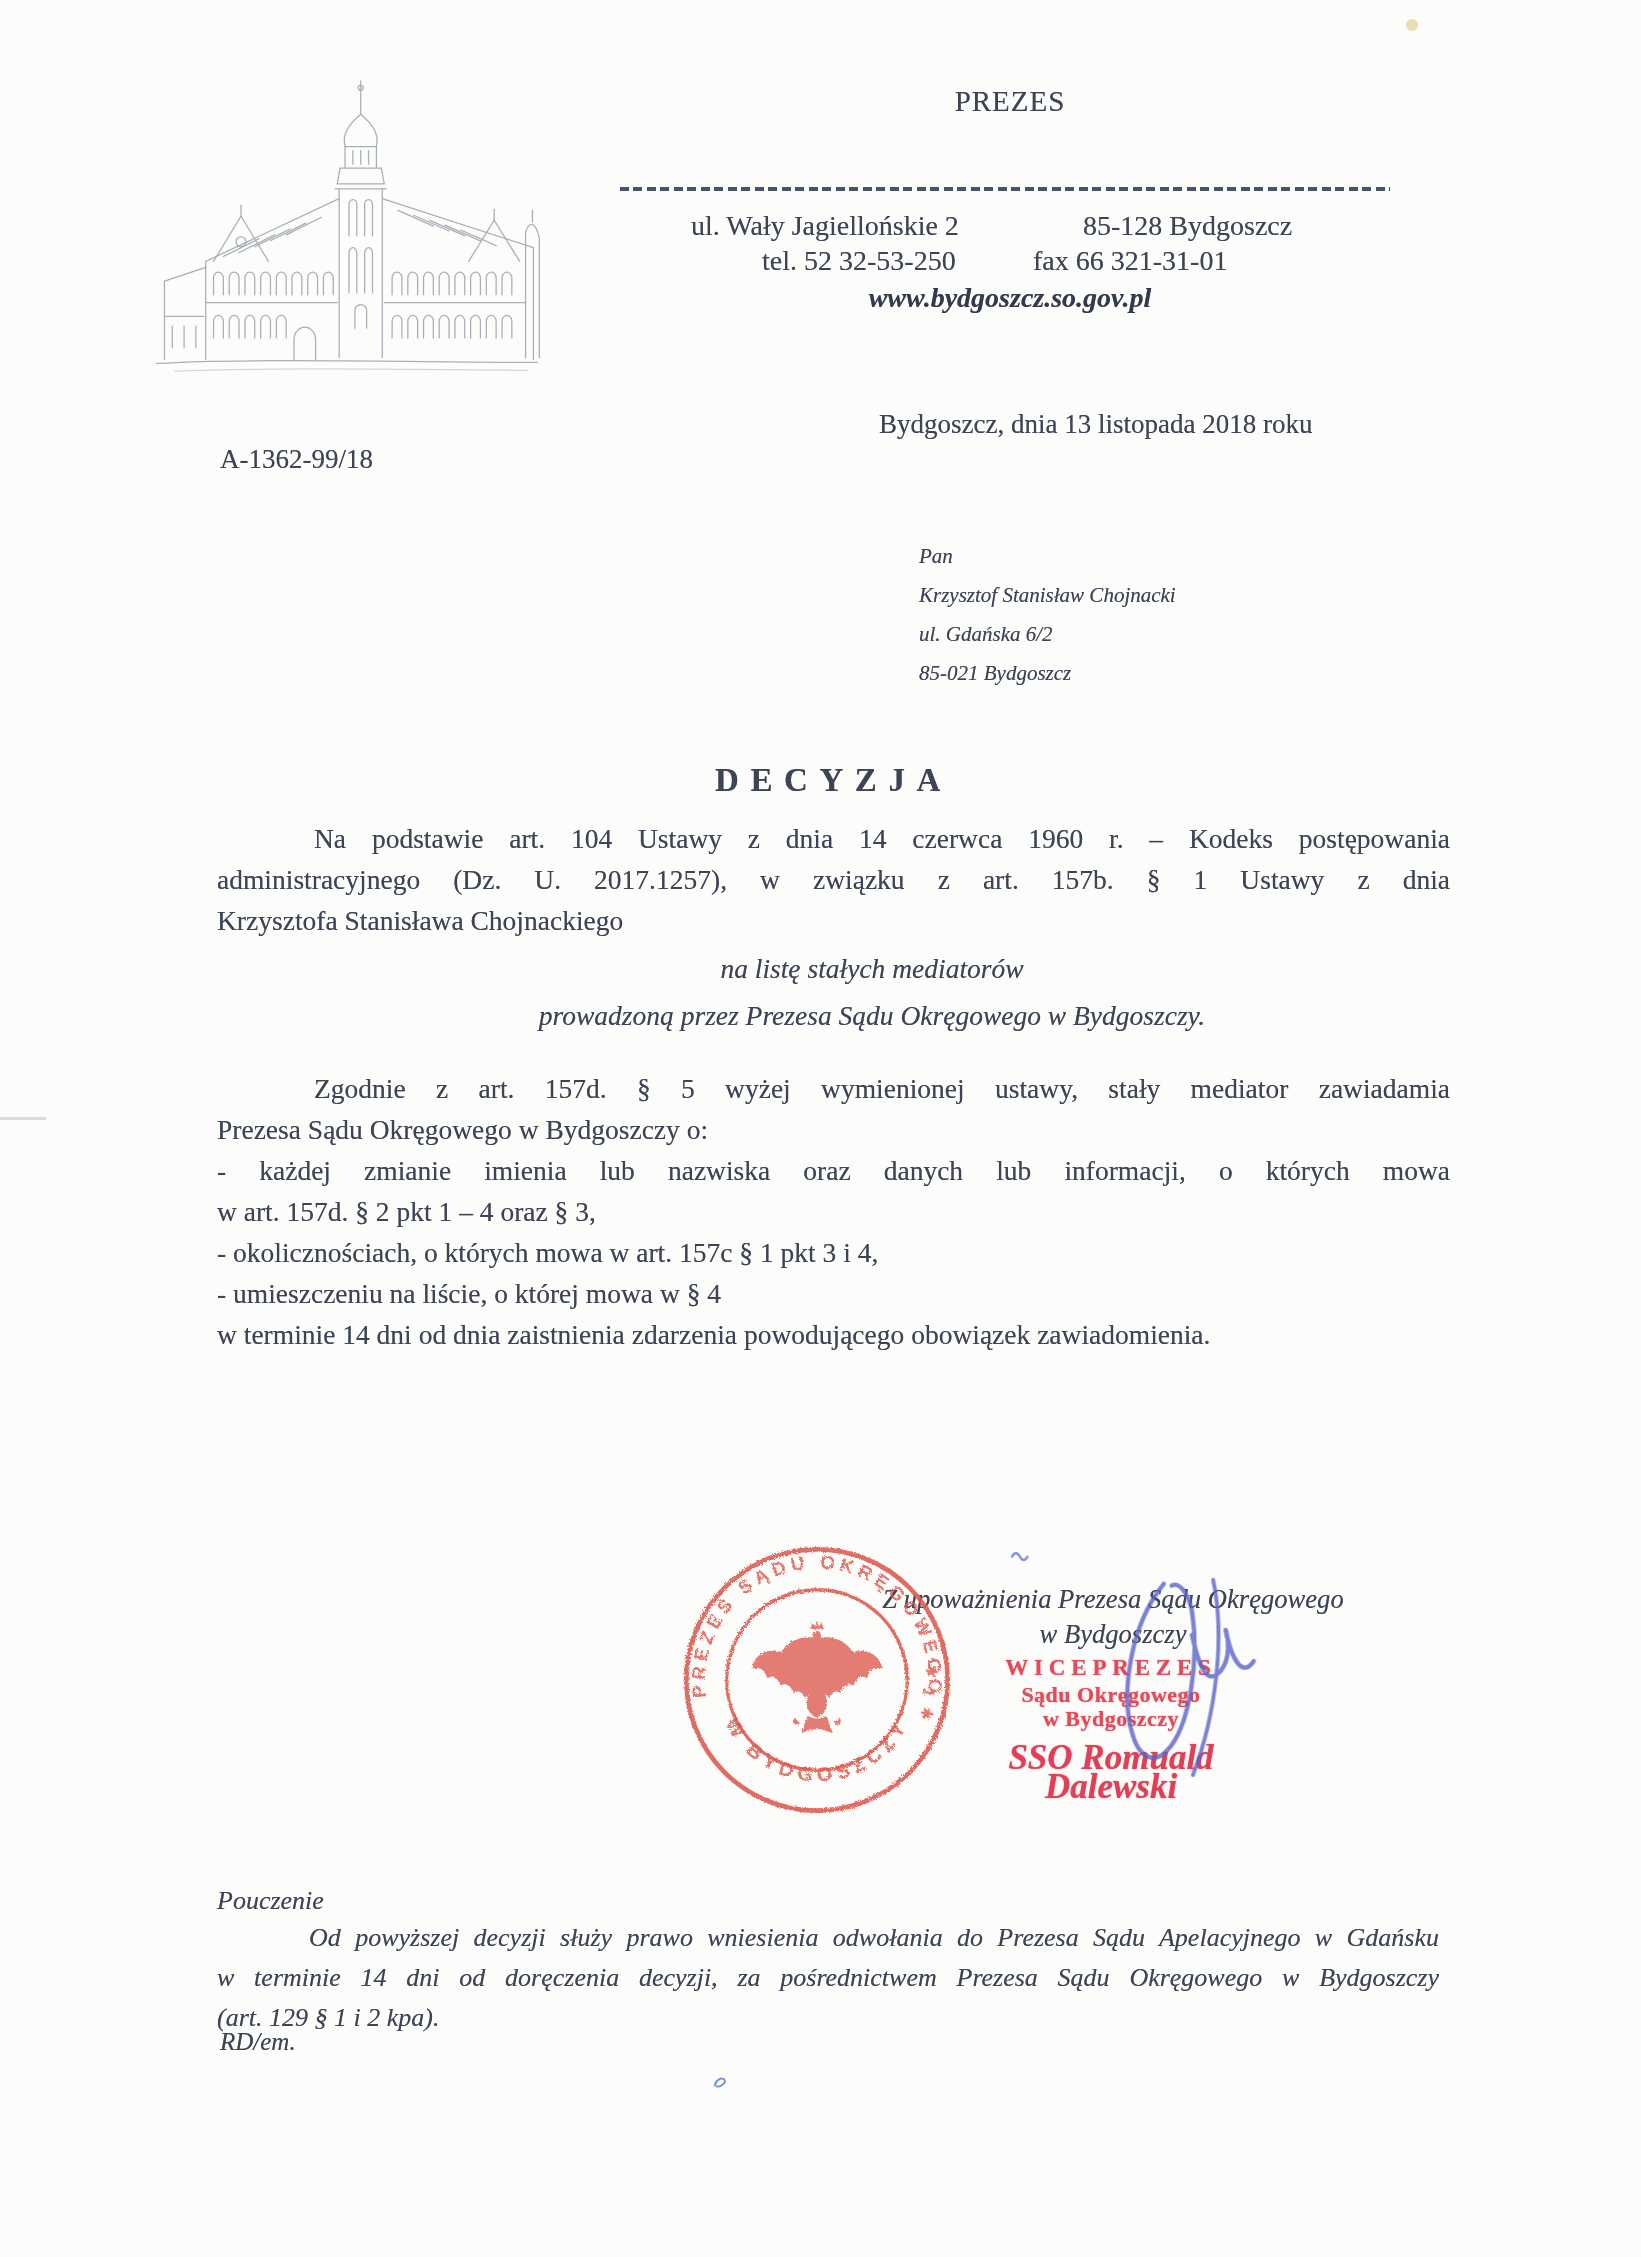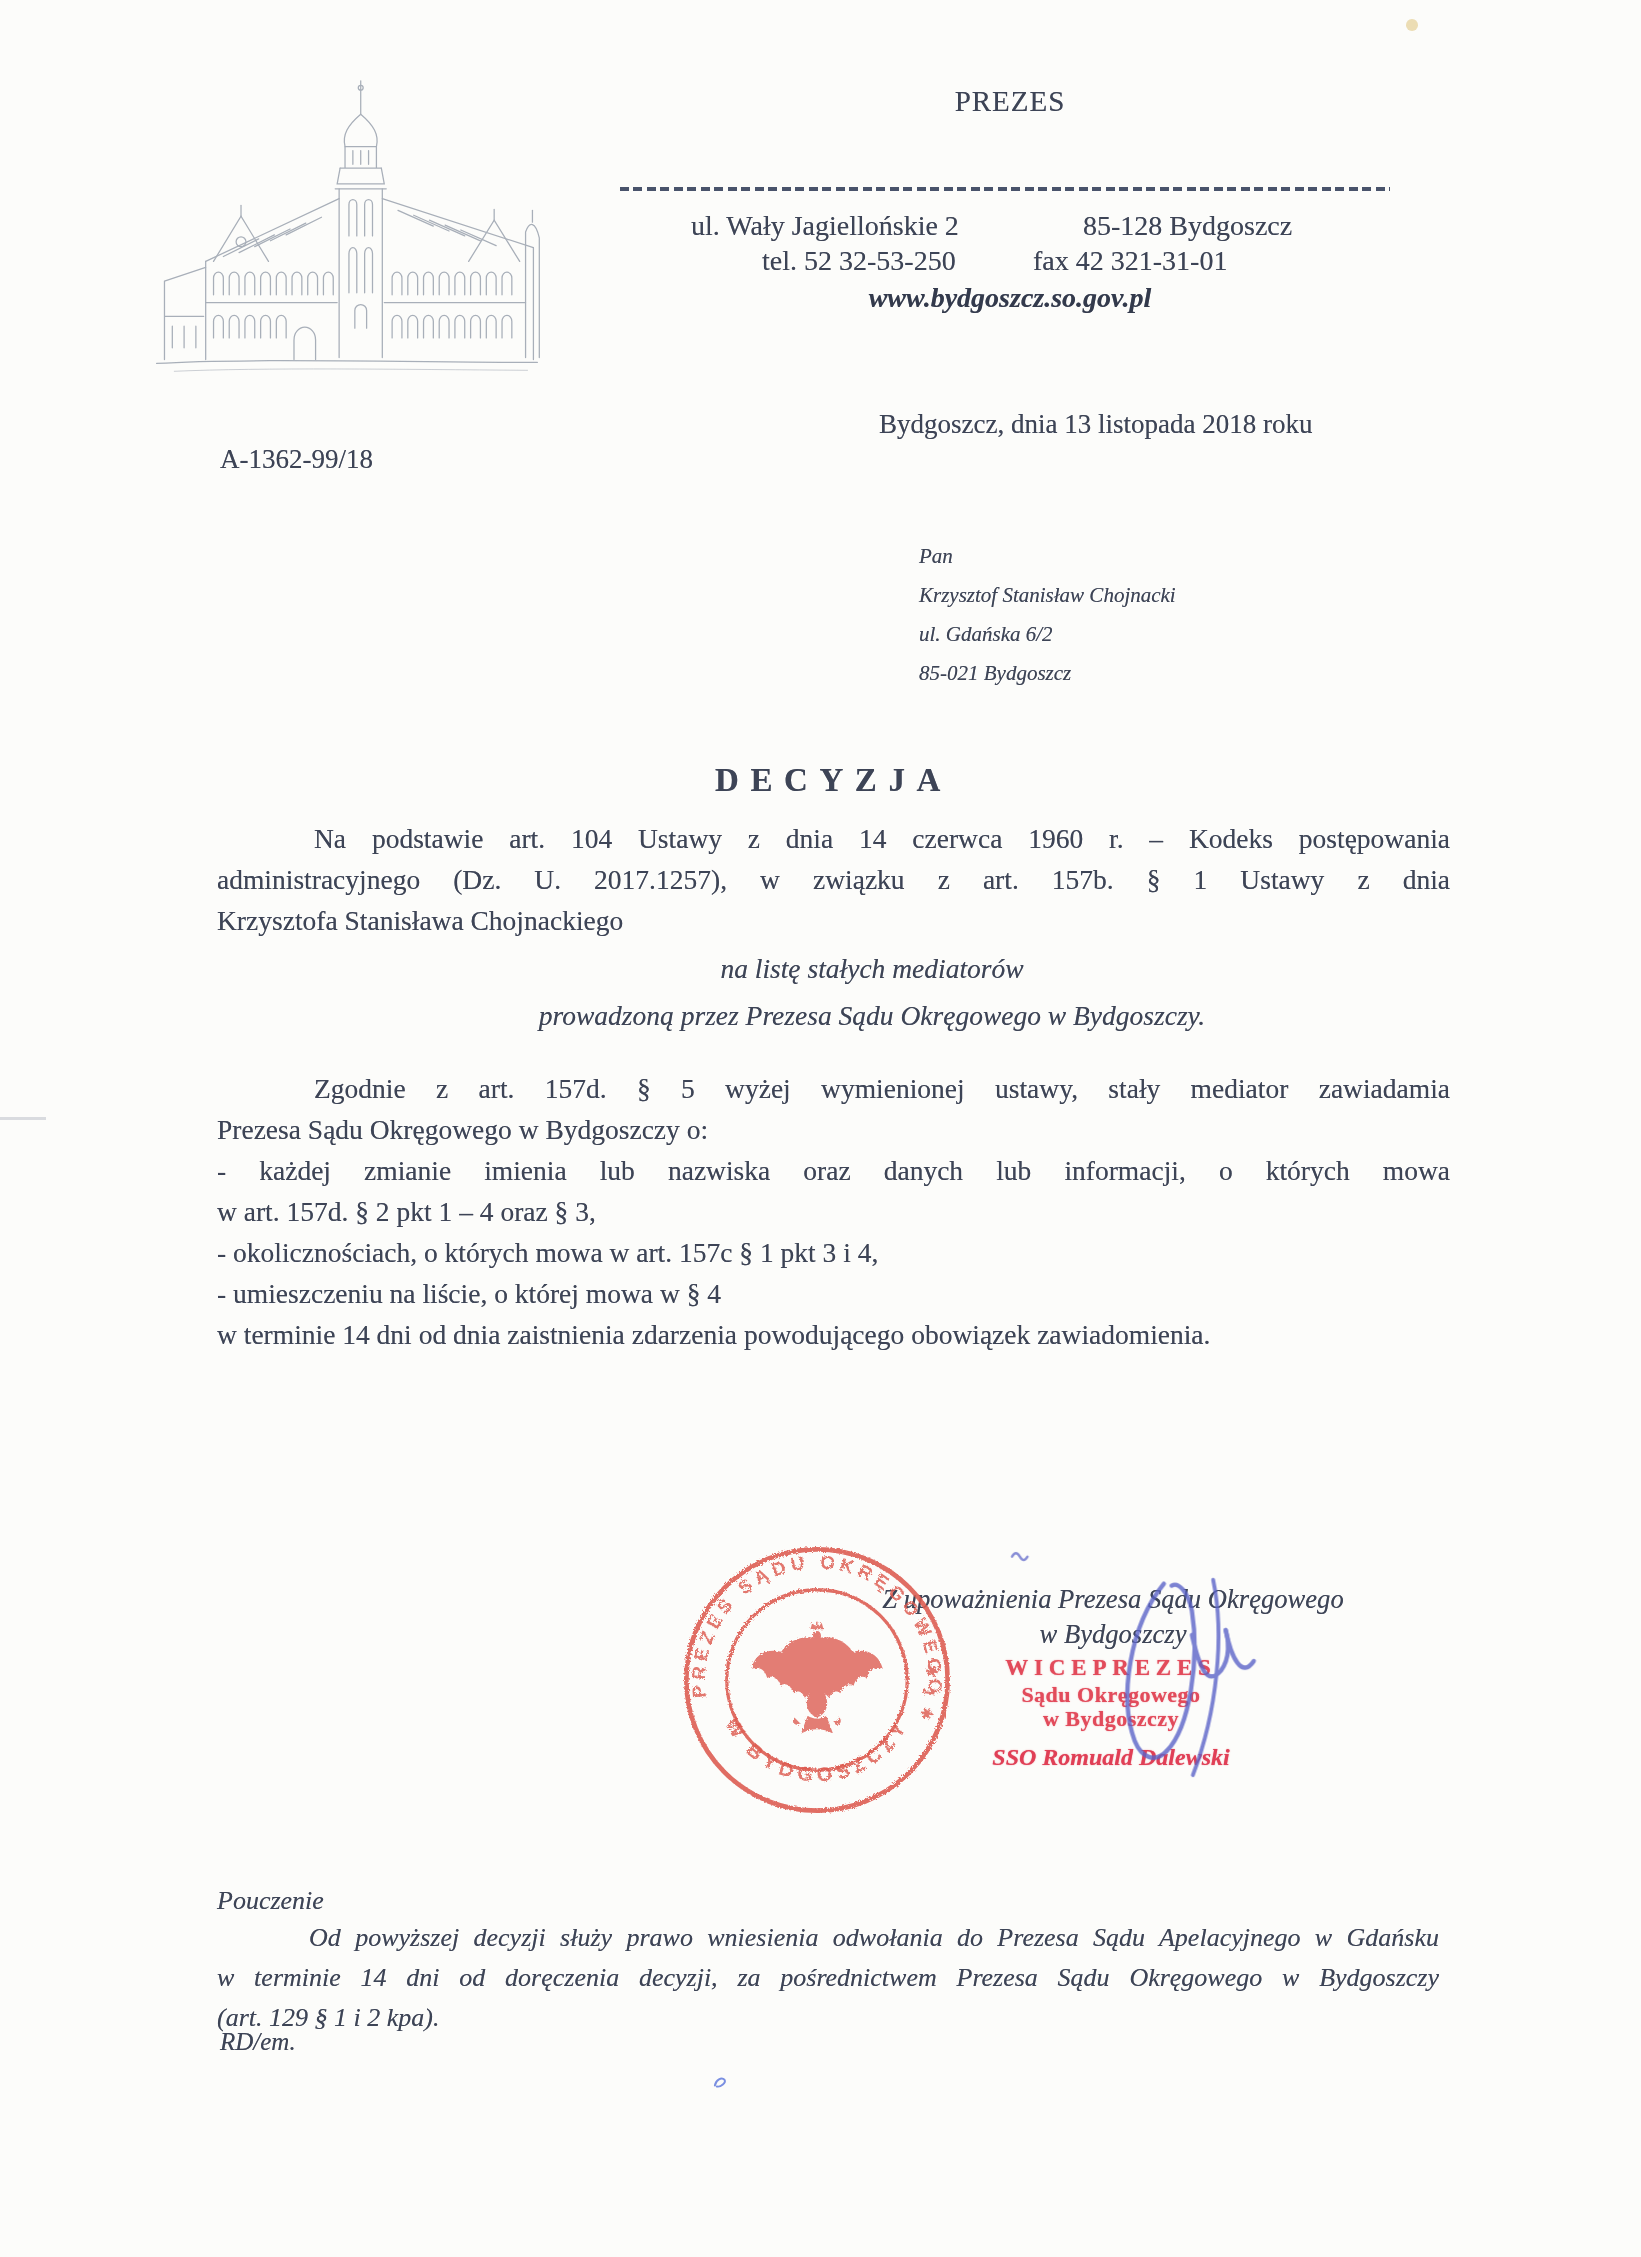--- a/index.html
+++ b/index.html
@@ -40,21 +40,21 @@
   .note-h{line-height:35px;}
   .nl{line-height:40px;}
   .nind{text-indent:92px;}
   
   .auth{left:869px;top:1582px;width:488px;text-align:center;font-style:italic;font-size:26.6px;line-height:35px;}
   .redblock{left:966px;top:1653px;width:290px;text-align:center;color:#e24b5b;z-index:4;}
   .red-bleed{text-shadow:0 0 1.2px rgba(226,75,91,.8);}
   .r1{font-size:23px;font-weight:bold;letter-spacing:5.8px;line-height:29px;}
   .r2{font-size:22px;font-weight:bold;line-height:25px;letter-spacing:0.5px;}
   .r3{font-size:22px;font-weight:bold;line-height:24px;letter-spacing:0.5px;}
-  .r4{font-size:24px;font-weight:bold;font-style:italic;line-height:29px;margin-top:11.6px;color:#e03f56;}
+  .r4{font-size:35px;font-weight:bold;font-style:italic;line-height:29px;margin-top:11.6px;color:#e03f56;}
   .initials{left:220px;top:2028px;font-size:25px;font-style:italic;}
   
   .building{left:143px;top:73px;width:406px;height:314px;}
   .stamp{left:676px;top:1539px;width:282px;height:282px;z-index:3;}
   .pen{left:985px;top:1543px;width:319px;height:266px;z-index:5;}
   .dot-tan{left:1406px;top:19.3px;width:11.6px;height:11.6px;border-radius:50%;background:#ead9ac;opacity:.9;}
   .edge-dash{left:0;top:1117px;width:46px;height:2.9px;background:#d9dbdf;}
   .mark-bottom{left:711px;top:2072px;width:19.3px;height:19.3px;z-index:2;}
 </style>
 </head>
@@ -136,21 +136,21 @@
       <path d="M12,296 C90,291 230,294 400,295"></path>
       <path d="M30,304 C120,300 260,302 390,303" stroke-width="1" opacity=".6"></path>
     </g>
   </svg>
 
   <div class="abs lh-title1 scan">PREZES</div>
   <div class="abs dashes"></div>
   <div class="abs addr1a scan">ul. Wały Jagiellońskie 2</div>
   <div class="abs addr1b scan">85-128 Bydgoszcz</div>
   <div class="abs addr2a scan">tel. 52  32-53-250</div>
-  <div class="abs addr2b scan">fax 42 321-31-01</div>
+  <div class="abs addr2b scan">fax 66 321-31-01</div>
   <div class="abs www scan">www.bydgoszcz.so.gov.pl</div>
 
   <div class="abs dateline scan">Bydgoszcz, dnia 13 listopada 2018 roku</div>
   <div class="abs casenum scan">A-1362-99/18</div>
 
   <div class="abs recipient scan">
     <div>Pan</div>
     <div>Krzysztof Stanisław Chojnacki</div>
     <div>ul. Gdańska 6/2</div>
     <div>85-021 Bydgoszcz</div>

